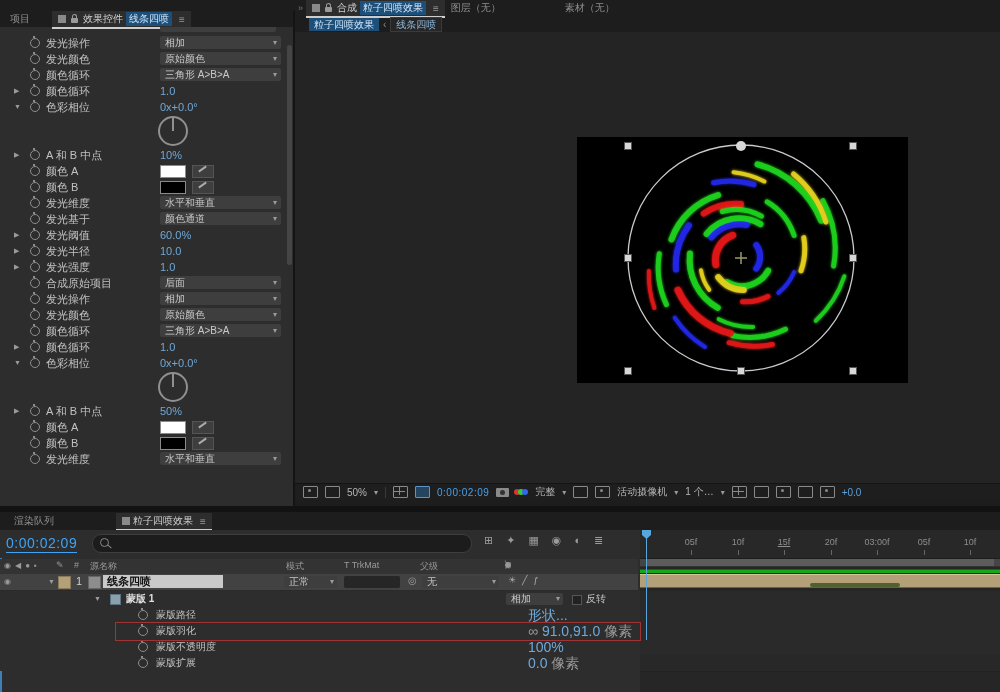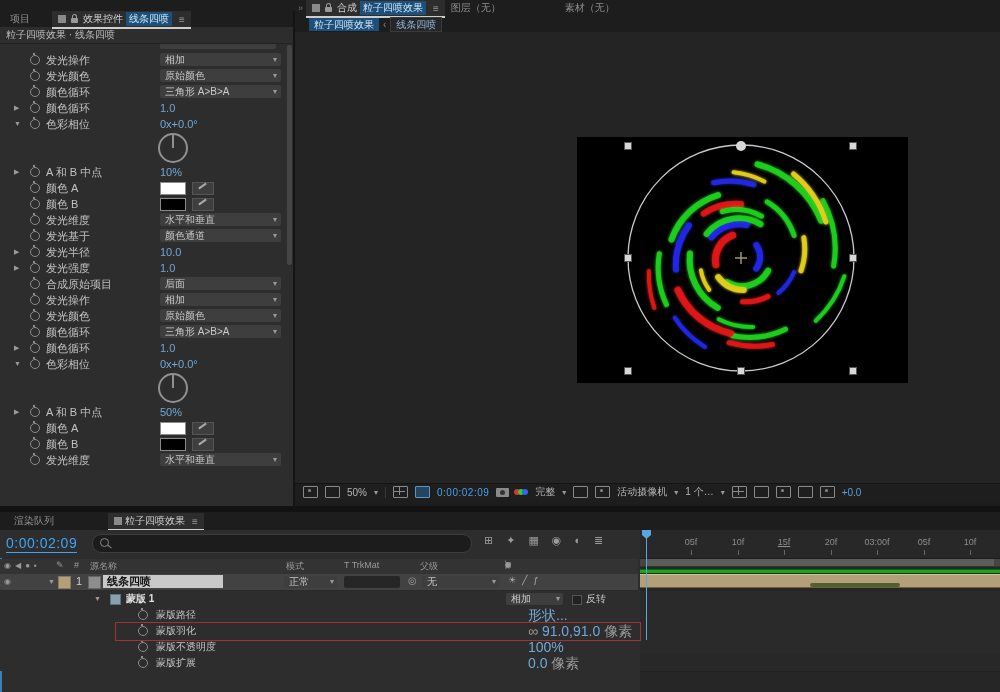--- a/index.html
+++ b/index.html
@@ -65,21 +65,21 @@
   .vt-cam{width:13px;height:9px;background:#8a8a8a;border-radius:1px;position:relative;display:inline-block;}
   .vt-cam::before{content:"";position:absolute;left:4px;top:2px;width:5px;height:5px;border-radius:50%;background:#333;}
   .rgbdots{display:inline-flex;}
   .rgbdots i{width:6px;height:6px;border-radius:50%;display:inline-block;margin-left:-2px;}
   .vt-blue{color:#5ba0d9;}
   .vt-time{color:#4aa0e8;letter-spacing:0.5px;}
   .vt-sep{width:1px;height:11px;background:#3a3a3a;}
   
   #timeline{position:absolute;left:0;top:506px;width:1000px;height:186px;background:#2d2d2d;border-top:6px solid #121212;box-sizing:content-box;}
   #timeline .focus-edge{position:absolute;left:0;top:0;width:2px;height:186px;background:#3e7fb5;}
-  #tl-tabs{position:absolute;left:0;top:0;width:1000px;height:18px;background:#1d1d1d;display:flex;align-items:center;}
+  #tl-tabs{position:absolute;left:0;top:0;width:1000px;height:18px;background:#1d1d1d;display:flex;align-items:center;gap:8px;}
   #tl-ctrl{position:absolute;left:0;top:18px;width:638px;height:28px;background:#2d2d2d;}
   .tl-time{position:absolute;left:6px;top:5px;font-size:14px;color:#3fa3f5;letter-spacing:0.5px;border-bottom:1px solid #3fa3f5;padding-bottom:1px;}
   .searchbox{position:absolute;left:92px;top:4px;width:378px;height:17px;background:#1c1c1c;border:1px solid #3e3e3e;border-radius:9px;}
   .mag{position:absolute;left:7px;top:3px;width:7px;height:7px;border:1px solid #888;border-radius:50%;}
   .mag::after{content:"";position:absolute;left:6px;top:7px;width:5px;height:1px;background:#888;transform:rotate(40deg);}
   #tl-icons{position:absolute;left:484px;top:4px;display:flex;gap:13px;color:#9a9a9a;font-size:11px;}
   #tl-ruler{position:absolute;left:640px;top:18px;width:360px;height:28px;background:#282828;border-bottom:1px solid #1c1c1c;}
   .rlabel{position:absolute;top:7px;font-size:9px;color:#8e8e8e;transform:translateX(-50%);}
   .rtick{position:absolute;top:20px;width:1px;height:5px;background:#666;}
   #tl-header{position:absolute;left:0;top:47px;width:638px;height:15px;background:#333;border-bottom:1px solid #222;font-size:9px;color:#9a9a9a;}
@@ -122,21 +122,20 @@
     <div class="tabbar">
       <span class="tab" style="margin-left:4px">项目</span>
       <div class="tab active" style="margin-left:16px">
         <span class="panelicon"></span>
         <span class="css-lock"></span>
         <span>效果控件</span>
         <span class="bluehl">线条四喷</span>
         <span class="menu">≡</span>
       </div>
     </div>
-    <div class="fx-header">粒子四喷效果 · 线条四喷</div>
     <div id="fx-rows">
         <div class="fxrow clip">
           <span class="clipdd"></span>
         </div>
         <div class="fxrow">
           <span class="arrow"></span>
           <span class="stopwatch"></span>
           <span class="plabel">发光操作</span>
           <span class="dd"><span class="ddtext">相加</span><span class="caret">▾</span></span>
         </div>
@@ -193,20 +192,26 @@
           <span class="arrow"></span>
           <span class="stopwatch"></span>
           <span class="plabel">发光维度</span>
           <span class="dd"><span class="ddtext">水平和垂直</span><span class="caret">▾</span></span>
         </div>
         <div class="fxrow">
           <span class="arrow"></span>
           <span class="stopwatch"></span>
           <span class="plabel">发光基于</span>
           <span class="dd"><span class="ddtext">颜色通道</span><span class="caret">▾</span></span>
+        </div>
+        <div class="fxrow">
+          <span class="arrow">▶</span>
+          <span class="stopwatch"></span>
+          <span class="plabel">发光阈值</span>
+          <span class="bluev">60.0%</span>
         </div>
         <div class="fxrow">
           <span class="arrow">▶</span>
           <span class="stopwatch"></span>
           <span class="plabel">发光半径</span>
           <span class="bluev">10.0</span>
         </div>
         <div class="fxrow">
           <span class="arrow">▶</span>
           <span class="stopwatch"></span>

